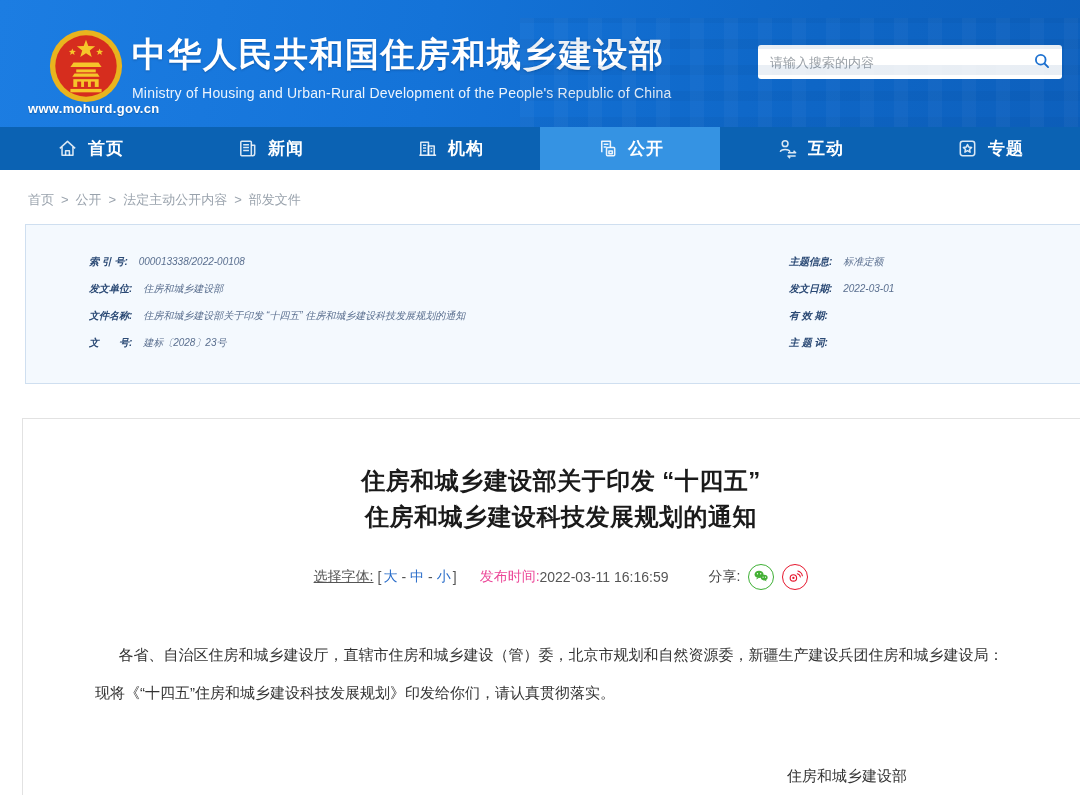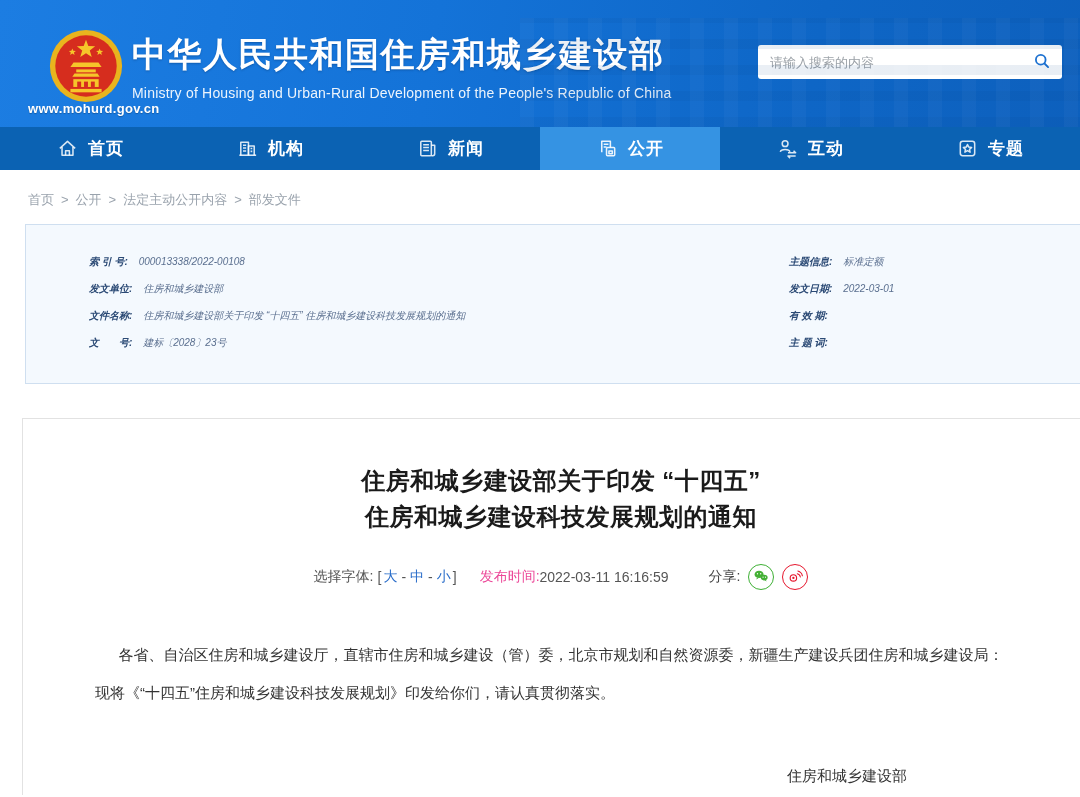--- a/index.html
+++ b/index.html
@@ -77,21 +77,21 @@
     padding-top:44px;
   }
   .article-title{
     text-align:center;color:#1a1a1a;font-size:24px;font-weight:bold;line-height:36px;
     letter-spacing:.5px;
   }
   .meta-row{
     margin-top:29px;display:flex;justify-content:center;align-items:center;
     font-size:14px;color:#555;
   }
-  .meta-row .font-label{margin-right:4px;}
+  .meta-row .font-label{margin-right:4px;text-decoration:underline;}
   .font-link{color:#2a6dc9;cursor:pointer;margin:0 2px;}
   .meta-row .dash{color:#555;margin:0 2px;}
   .publish{margin-left:23px;color:#ec4899;}
   .share{margin-left:40px;display:flex;align-items:center;gap:8px;color:#444;}
   .share-icon{
     width:26px;height:26px;border-radius:50%;box-sizing:border-box;background:#fff;
     display:flex;align-items:center;justify-content:center;cursor:pointer;
   }
   .share-wechat{border:1.5px solid #3eb035;}
   .share-weibo{border:1.5px solid #e6162d;}
@@ -150,37 +150,37 @@
         <path d="M4 11.8 12 4.6l8 7.2"></path>
           <path d="M6.3 10.4V19h11.4v-8.6"></path>
           <path d="M10 19v-4.6h4V19"></path>
       </svg>
     </span>
     <span class="nav-label">首页</span>
   </div>
   <div class="nav-item">
     <span class="nav-icon">
       <svg width="23" height="23" viewBox="0 0 24 24" fill="none" stroke="rgba(255,255,255,.85)" stroke-width="1.6" stroke-linejoin="round">
+        <rect x="5" y="4.5" width="11" height="15" rx="1"></rect>
+          <path d="M16 8.5h3.5v9a2 2 0 0 1-2 2H16"></path>
+          <path d="M7.5 8h6M7.5 11h6M7.5 14h6"></path>
+      </svg>
+    </span>
+    <span class="nav-label">新闻</span>
+  </div>
+  <div class="nav-item">
+    <span class="nav-icon">
+      <svg width="23" height="23" viewBox="0 0 24 24" fill="none" stroke="rgba(255,255,255,.85)" stroke-width="1.6" stroke-linejoin="round">
         <path d="M5 19V5.5h8V19"></path>
           <path d="M13 19V9.5h6V19"></path>
           <path d="M7.3 8.5h3.3M7.3 11.5h3.3M7.3 14.5h3.3M15.2 12h1.8M15.2 15h1.8"></path>
           <path d="M3.5 19h17.5"></path>
       </svg>
     </span>
     <span class="nav-label">机构</span>
-  </div>
-  <div class="nav-item">
-    <span class="nav-icon">
-      <svg width="23" height="23" viewBox="0 0 24 24" fill="none" stroke="rgba(255,255,255,.85)" stroke-width="1.6" stroke-linejoin="round">
-        <rect x="5" y="4.5" width="11" height="15" rx="1"></rect>
-          <path d="M16 8.5h3.5v9a2 2 0 0 1-2 2H16"></path>
-          <path d="M7.5 8h6M7.5 11h6M7.5 14h6"></path>
-      </svg>
-    </span>
-    <span class="nav-label">新闻</span>
   </div>
   <div class="nav-item active">
     <span class="nav-icon">
       <svg width="23" height="23" viewBox="0 0 24 24" fill="none" stroke="rgba(255,255,255,.9)" stroke-width="1.6" stroke-linejoin="round">
         <path d="M6 16V4.5h9V11"></path>
           <path d="M8 7.5h5M8 10.5h3"></path>
           <rect x="11" y="11" width="8.5" height="8.5" rx="1"></rect>
           <path d="M13.5 14.5h3.5v3h-3.5z"></path>
       </svg>
     </span>

